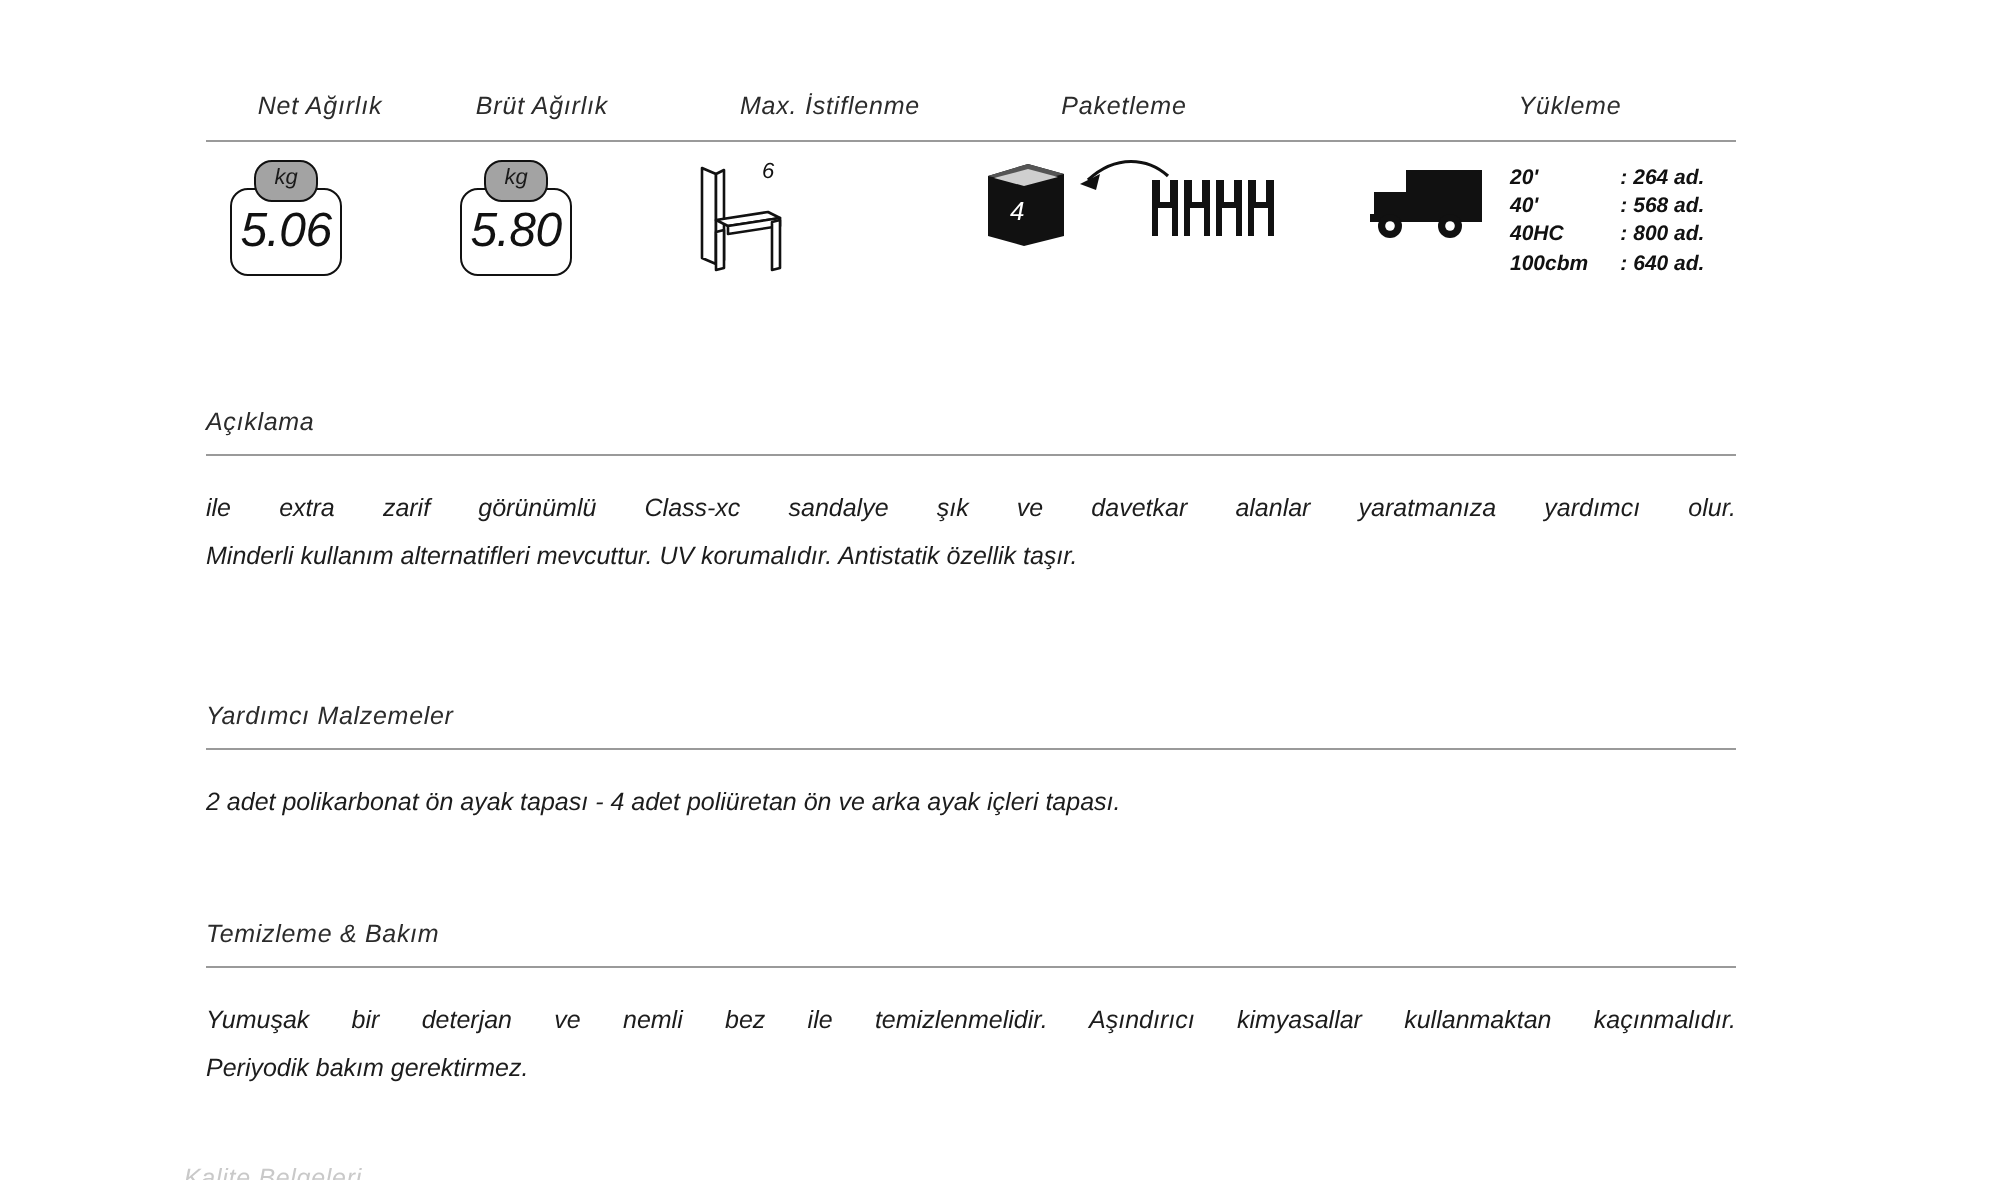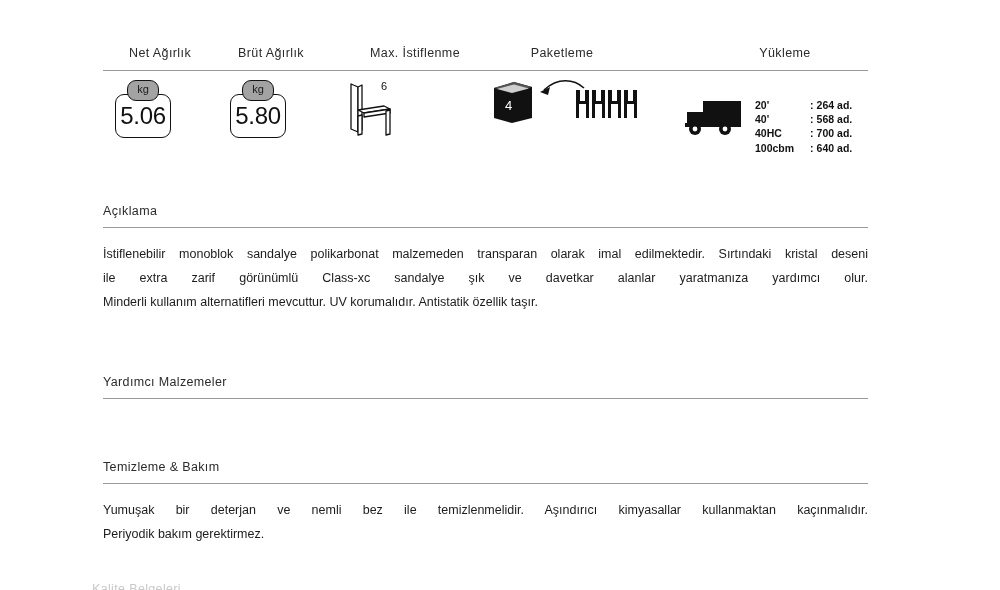--- a/index.html
+++ b/index.html
@@ -15,20 +15,21 @@
     font-family: "Liberation Sans", sans-serif;
     color: #1a1a1a;
     overflow: hidden;
   }
 
   .page {
     position: absolute;
     left: 0; top: 0;
     width: 884px;
     height: 590px;
+    font-style: italic;
   }
 
   
   .spec-block {
     position: absolute;
     left: 103px;
     top: 46px;
     width: 765px;
   }
   .spec-headers {
@@ -139,21 +140,20 @@
     letter-spacing: 0.2px;
   }
   .pack-dims sup { font-size: 9px; vertical-align: super; }
 
   
   .load-wrap {
     position: relative;
     display: flex;
     align-items: flex-start;
     gap: 12px;
-    margin-top: 16px;
   }
   .load-table {
     border-collapse: collapse;
     font-size: 10.5px;
     color: #111;
     font-weight: bold;
     text-align: left;
     line-height: 1.35;
   }
   .load-table td { padding: 0 0 0 0; white-space: nowrap; }
@@ -290,48 +290,50 @@
                 <td>264  ad.</td>
               </tr>
               <tr>
                 <td class="lt-key">40'</td>
                 <td class="lt-sep">:</td>
                 <td>568 ad.</td>
               </tr>
               <tr>
                 <td class="lt-key">40HC</td>
                 <td class="lt-sep">:</td>
-                <td>700 ad.</td>
+                <td>800 ad.</td>
               </tr>
               <tr>
                 <td class="lt-key">100cbm</td>
                 <td class="lt-sep">:</td>
                 <td>640 ad.</td>
               </tr>
             </tbody>
           </table>
         </div>
       </div>
 
     </div>
   </div>
 
   <div class="section" style="top:204px;">
     <div class="sec-title">Açıklama</div>
     <div class="sec-rule"></div>
     <div class="sec-body">
-      <p class="just">İstiflenebilir monoblok sandalye polikarbonat malzemeden transparan olarak imal edilmektedir. Sırtındaki kristal deseni</p>
       <p class="just">ile extra zarif görünümlü Class-xc sandalye şık ve davetkar alanlar yaratmanıza yardımcı olur.</p>
       <p class="just-last">Minderli kullanım alternatifleri mevcuttur. UV korumalıdır. Antistatik özellik taşır.</p>
     </div>
   </div>
 
-  <div class="section" style="top:375px;">
+  <div class="section" style="top:351px;">
     <div class="sec-title">Yardımcı Malzemeler</div>
     <div class="sec-rule"></div>
+    <div class="sec-body">
+      <p>2 adet polikarbonat ön ayak tapası - 4 adet poliüretan ön ve arka ayak içleri tapası.</p>
+    </div>
   </div>
 
   <div class="section" style="top:460px;">
     <div class="sec-title">Temizleme &amp; Bakım</div>
     <div class="sec-rule"></div>
     <div class="sec-body">
       <p class="just">Yumuşak bir deterjan ve nemli bez ile temizlenmelidir. Aşındırıcı kimyasallar kullanmaktan kaçınmalıdır.</p>
       <p class="just-last">Periyodik bakım gerektirmez.</p>
     </div>
   </div>

